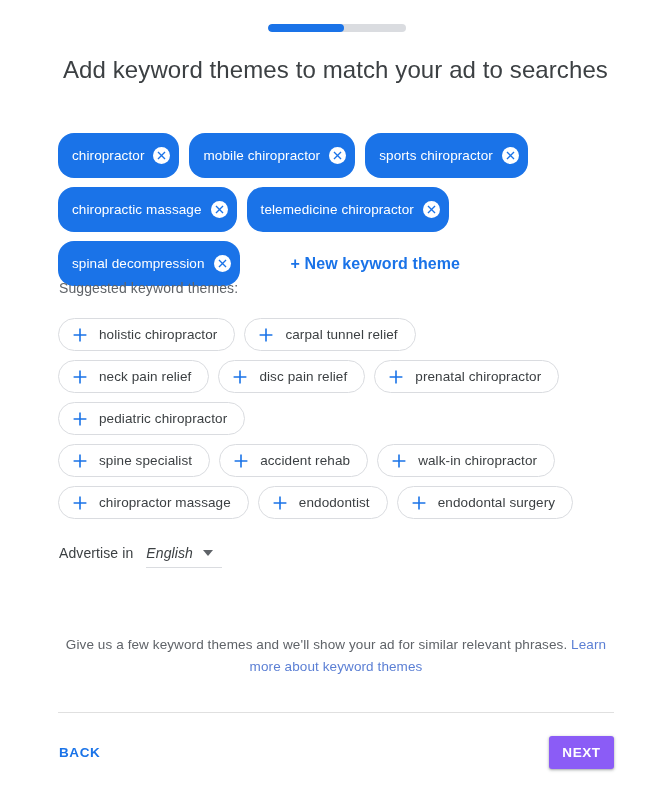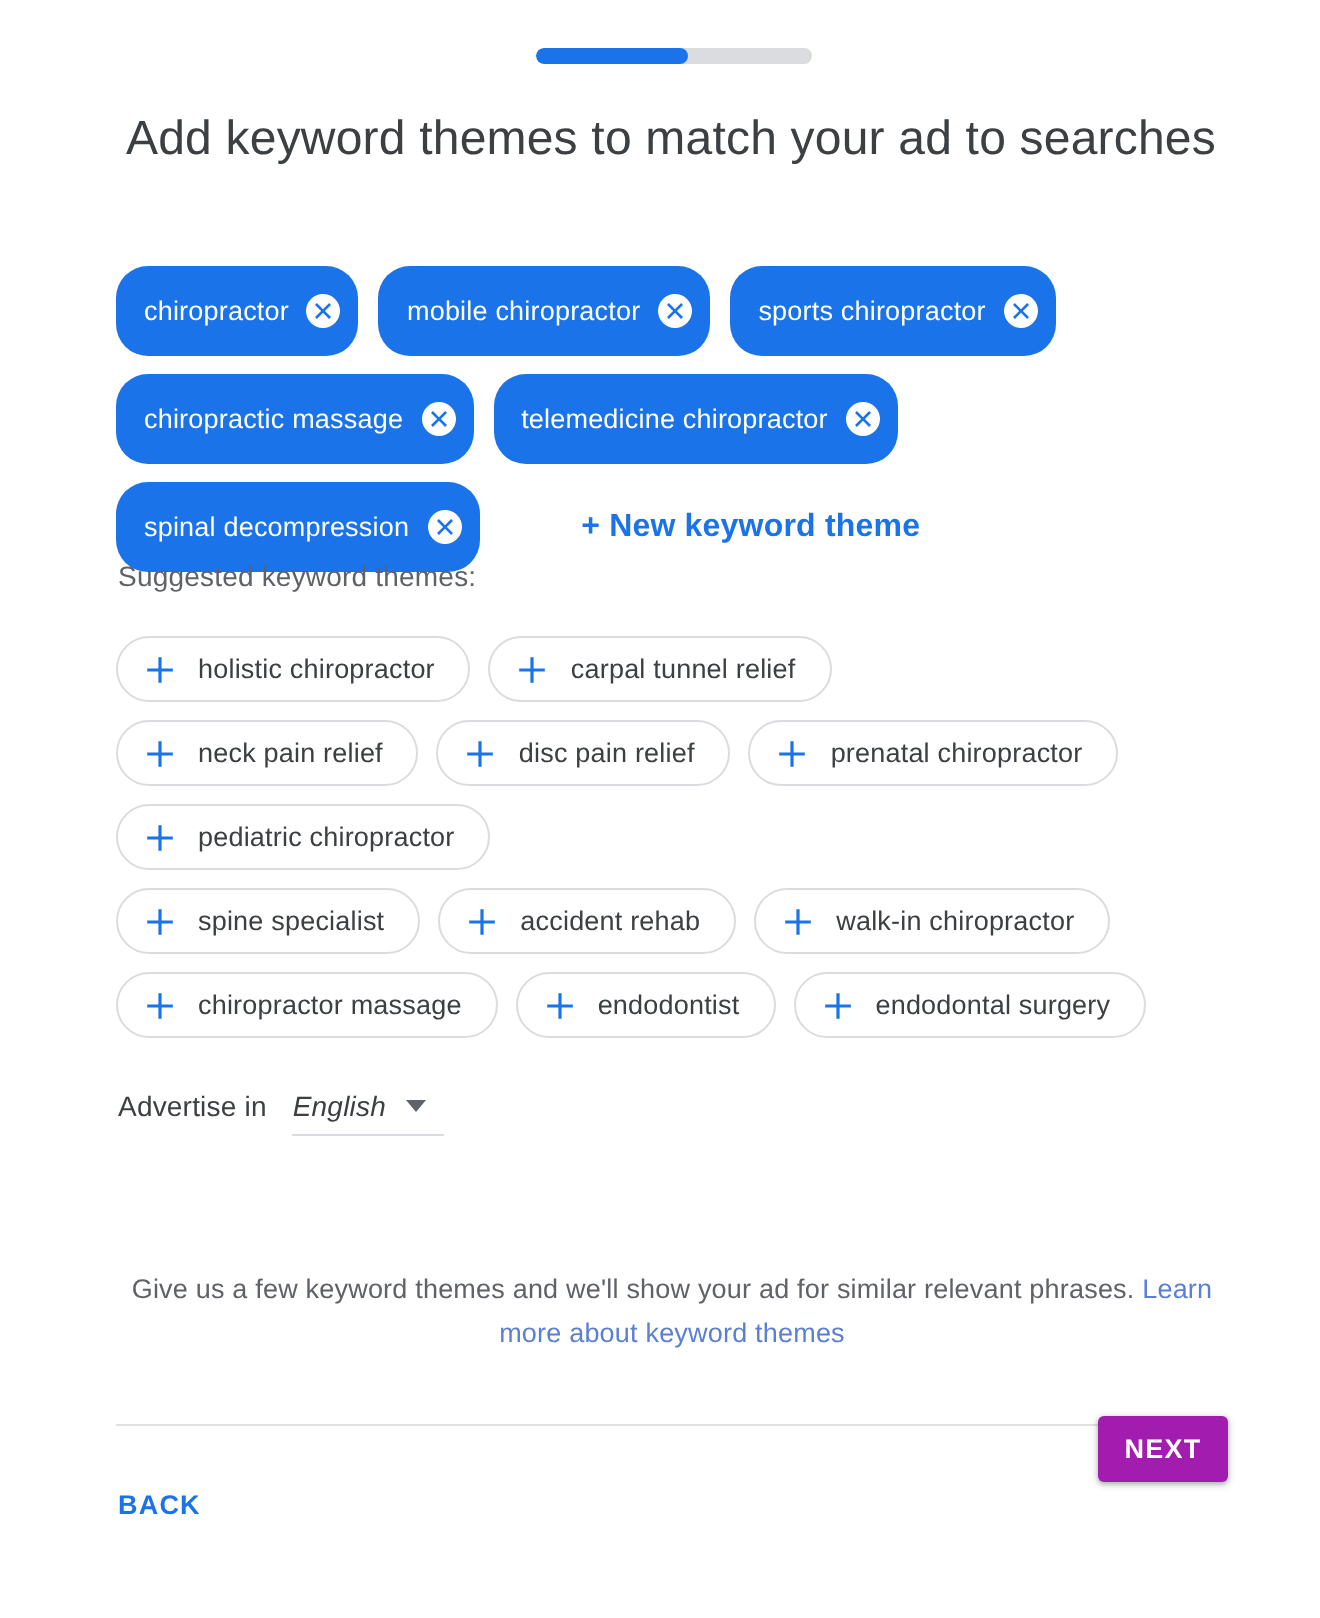--- a/index.html
+++ b/index.html
@@ -219,24 +219,24 @@
     font-size: 13.5px;
     font-weight: 700;
     color: #1a73e8;
     letter-spacing: 0.6px;
     cursor: pointer;
     padding: 6px 8px 6px 0;
   }
   .next-btn {
     position: absolute;
     left: 549px;
-    top: 708px;
+    top: 736px;
     width: 65px;
     height: 33px;
-    background: #a21caf;
+    background: #8b5cf6;
     border: none;
     border-radius: 3px;
     color: #ffffff;
     font-family: "Liberation Sans", sans-serif;
     font-size: 13.5px;
     font-weight: 700;
     letter-spacing: 0.6px;
     cursor: pointer;
     box-shadow: 0 1px 2px rgba(60,64,67,0.3), 0 1px 3px 1px rgba(60,64,67,0.15);
     text-align: center;

